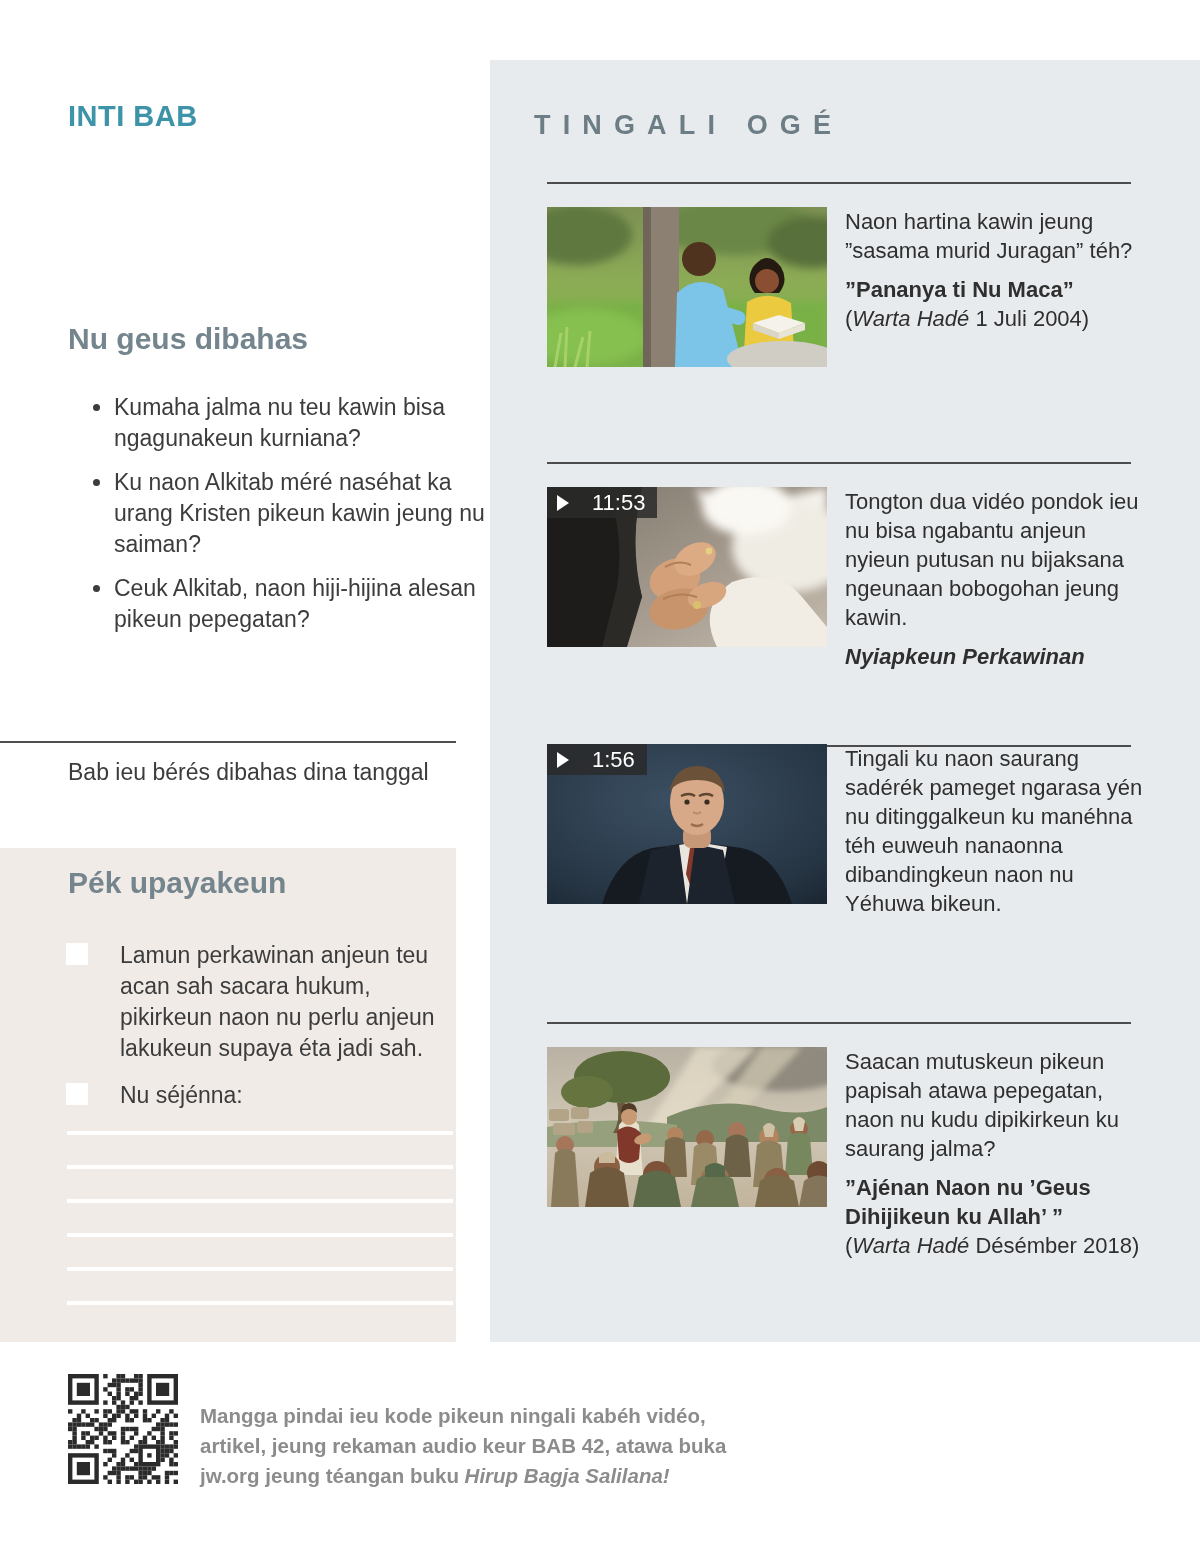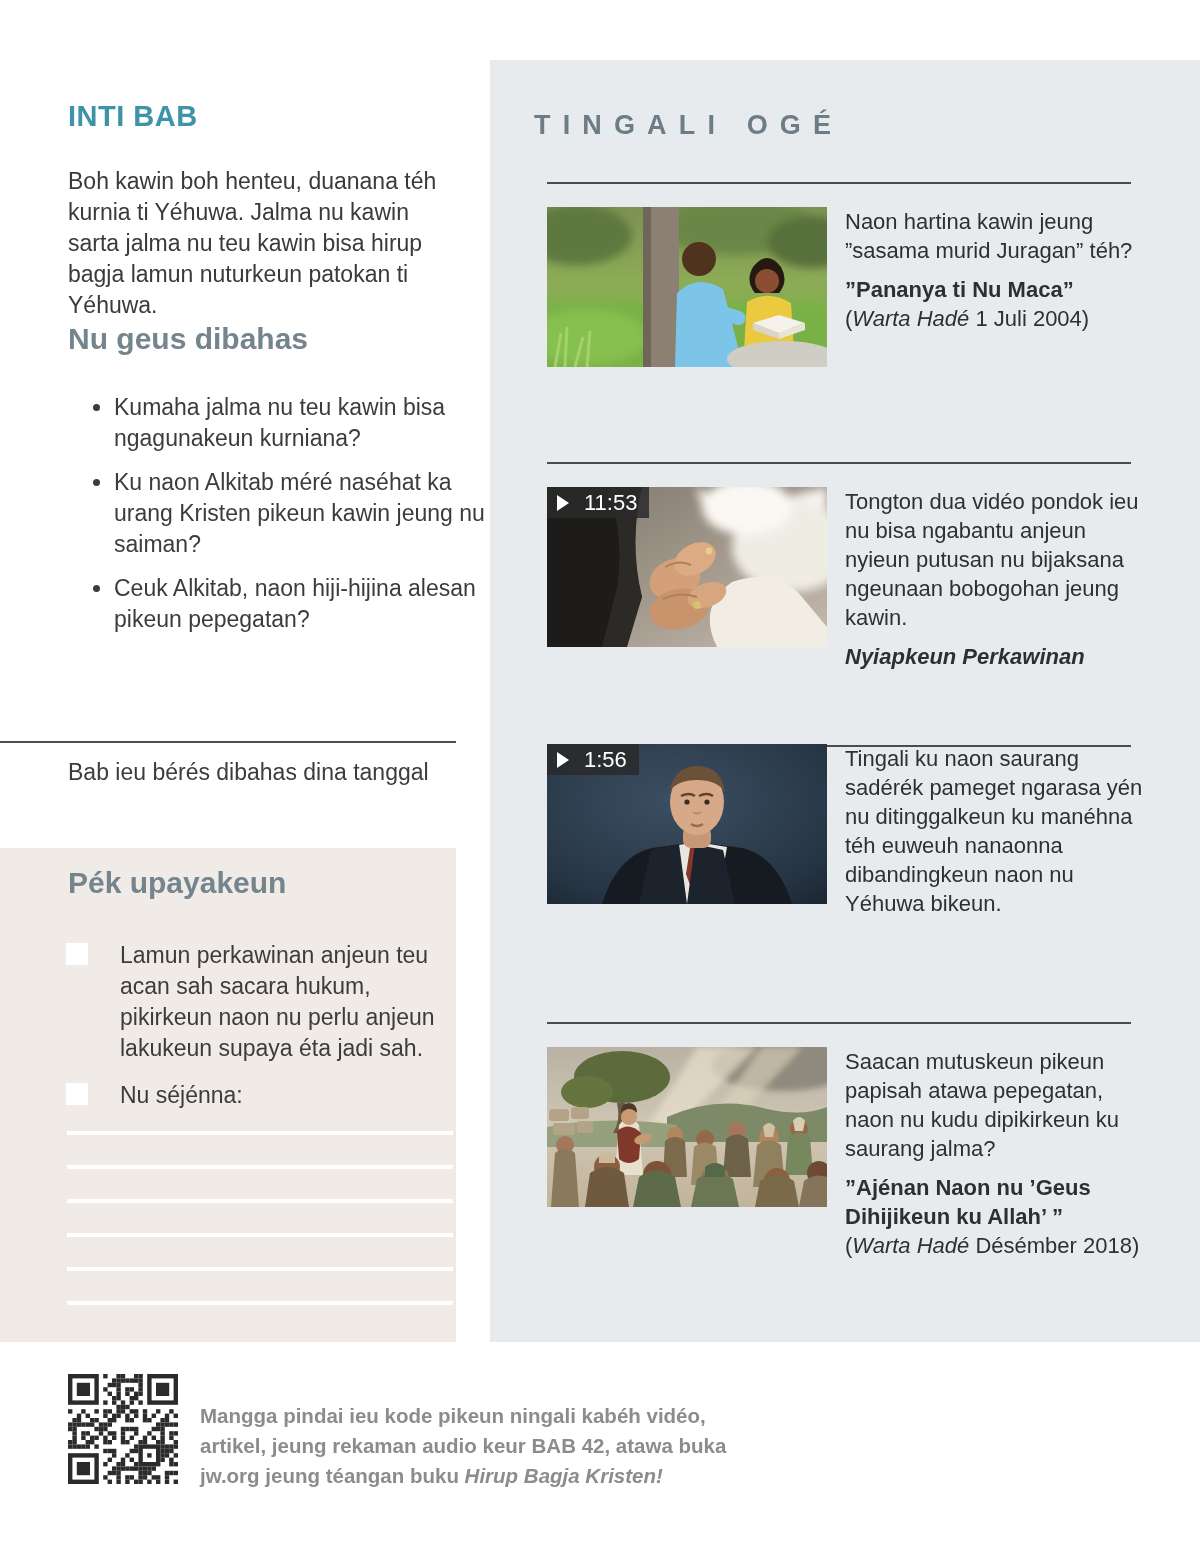--- a/index.html
+++ b/index.html
@@ -33,36 +33,35 @@
   .see-item { position:absolute; left:57px; width:596px; display:flex; gap:18px; }
   .thumb { position:relative; width:280px; height:160px; flex:0 0 280px; overflow:hidden; }
   .thumb svg { display:block; }
   .see-text { width:298px; font-size:22px; line-height:29px; color:#2f2f2f; }
   .see-desc { margin:0 0 10px 0; }
   .see-title-bold { font-weight:bold; }
   .see-video-title { font-weight:bold; font-style:italic; margin-top:10px; }
   .see-source { margin-top:0; }
   .italic { font-style:italic; }
   .badge { position:absolute; left:0; top:0; height:31px; padding:0 12px 0 10px; background:rgba(42,42,42,0.85);
-           display:flex; align-items:center; gap:15px; }
+           display:flex; align-items:center; gap:23px; }
   .play-tri { width:0; height:0; border-top:8px solid transparent; border-bottom:8px solid transparent; border-left:12px solid #ffffff; }
   .badge-time { color:#ffffff; font-size:22px; }
 
   
   .qr { position:absolute; left:68px; top:1374px; width:110px; height:110px; }
   .qr-caption { position:absolute; left:200px; top:1401px; width:528px; font-size:20.5px; line-height:30px; color:#8c8c8c; font-weight:600; }
 </style>
 </head>
 <body>
 
 <div class="page">
 
   <div class="h-teal">INTI BAB</div>
 
-  <div class="intro">Boh kawin boh henteu, duanana téh kurnia ti Yéhuwa. Jalma nu kawin sarta jalma nu teu kawin bisa hirup bagja lamun nuturkeun patokan ti Yéhuwa.</div>
 
   <div class="h-gray h-reviewed">Nu geus dibahas</div>
 
   <ul class="bullets">
     <li>Kumaha jalma nu teu kawin bisa ngagunakeun kurniana?</li>
     <li>Ku naon Alkitab méré naséhat ka urang Kristen pikeun kawin jeung nu saiman?</li>
     <li>Ceuk Alkitab, naon hiji-hijina alesan pikeun pepegatan?</li>
   </ul>
 
   <div class="left-rule"></div>
@@ -526,15 +525,15 @@
         <rect x="83.60000000000001" y="4.4" width="22" height="22" fill="#ffffff"></rect>
         <rect x="88" y="8.8" width="13.200000000000001" height="13.200000000000001" fill="#2b2b2b"></rect>
         <rect x="0" y="79.2" width="30.800000000000004" height="30.800000000000004" fill="#2b2b2b"></rect>
         <rect x="4.4" y="83.60000000000001" width="22" height="22" fill="#ffffff"></rect>
         <rect x="8.8" y="88" width="13.200000000000001" height="13.200000000000001" fill="#2b2b2b"></rect>
         <rect x="70.4" y="70.4" width="22" height="22" fill="#2b2b2b"></rect>
         <rect x="74.80000000000001" y="74.80000000000001" width="13.200000000000001" height="13.200000000000001" fill="#ffffff"></rect>
         <rect x="79.2" y="79.2" width="4.4" height="4.4" fill="#2b2b2b"></rect>
       </svg>
   </div>
-  <div class="qr-caption"><span>Mangga pindai ieu kode pikeun ningali kabéh vidéo, artikel, jeung rekaman audio keur BAB 42, atawa buka jw.org jeung téangan buku </span><span class="italic">Hirup Bagja Kristen!</span></div>
+  <div class="qr-caption"><span>Mangga pindai ieu kode pikeun ningali kabéh vidéo, artikel, jeung rekaman audio keur BAB 42, atawa buka jw.org jeung téangan buku </span><span class="italic">Hirup Bagja Salilana!</span></div>
 
 </div>
 
 </body></html>

